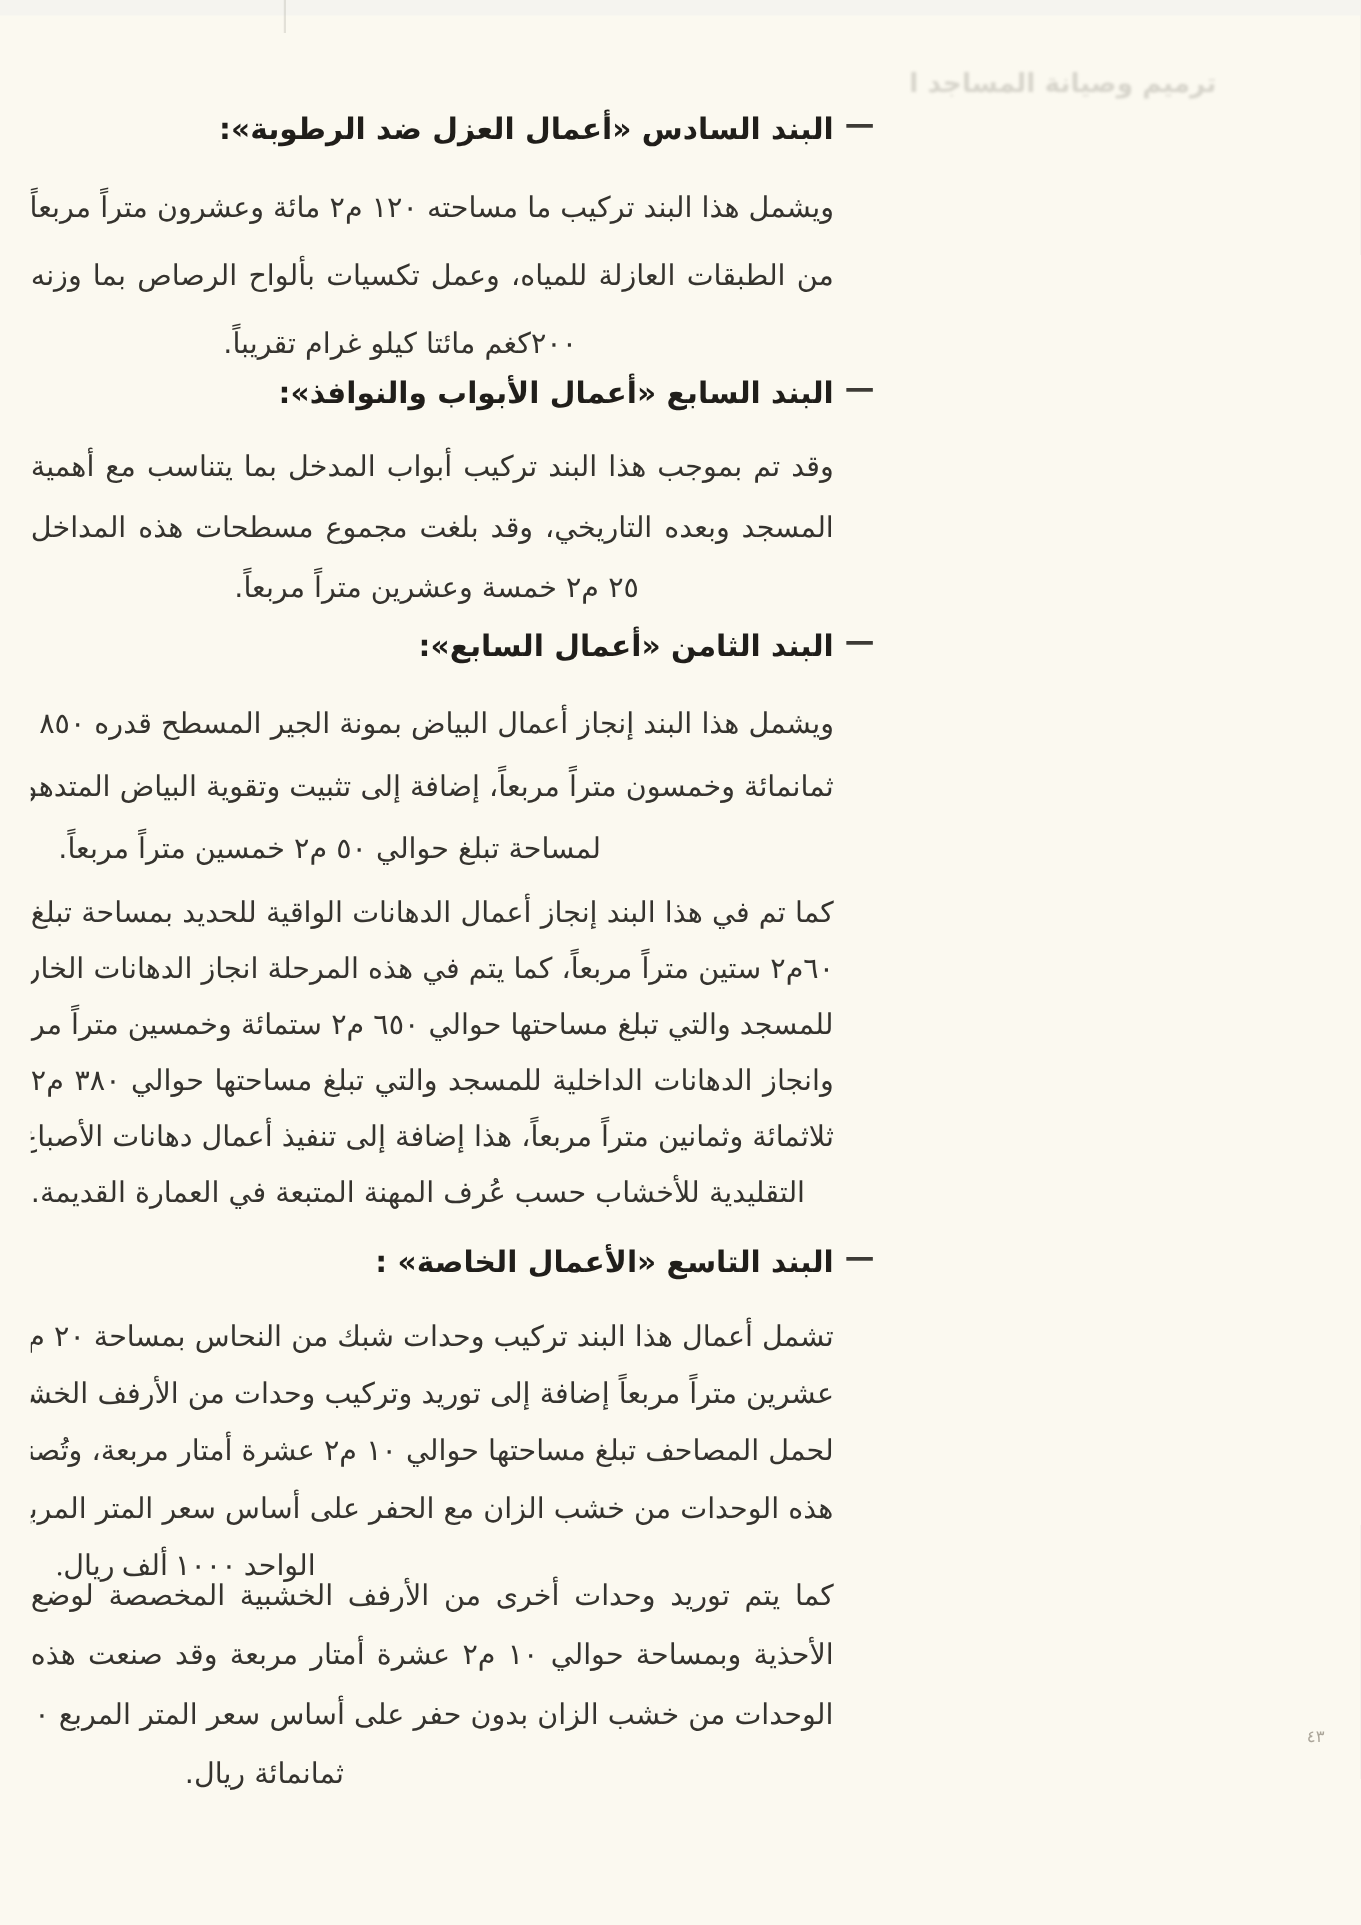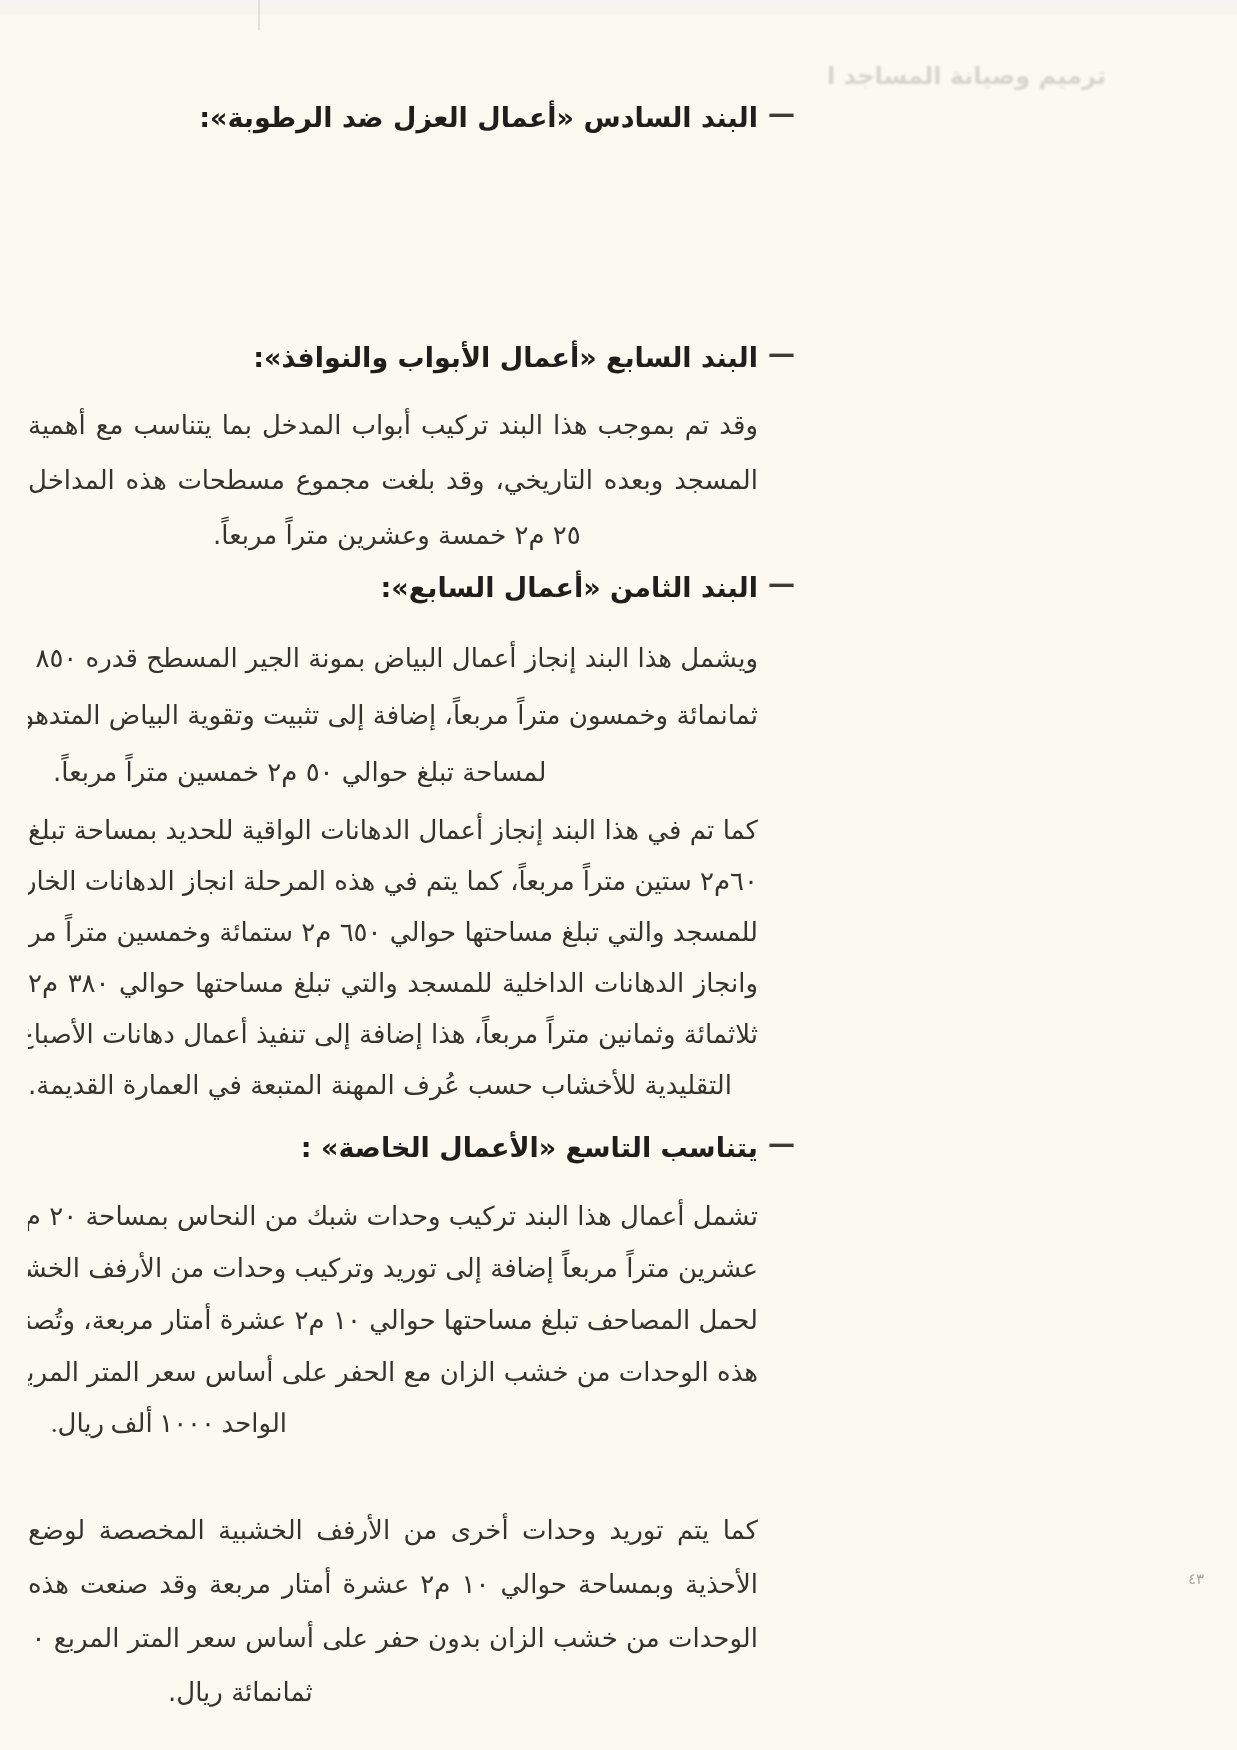--- a/index.html
+++ b/index.html
@@ -95,20 +95,25 @@
 
   <div class="ghost">ترميم وصيانة المساجد الأثرية</div>
 
   <div class="doc">
 
     <div class="heading-row" style="top:2px">
       <span class="dash">—</span>
       <span>البند السادس «أعمال العزل ضد الرطوبة»:</span>
     </div>
 
+    <div class="para" style="top:62px">
+      <div class="line lh62">ويشمل هذا البند تركيب ما مساحته ١٢٠ م٢ مائة وعشرون متراً مربعاً</div>
+      <div class="line lh62">من الطبقات العازلة للمياه، وعمل تكسيات بألواح الرصاص بما وزنه</div>
+      <div class="line lh62 line-short pl175">٢٠٠كغم مائتا كيلو غرام تقريباً.</div>
+    </div>
 
     <div class="heading-row" style="top:242px">
       <span class="dash">—</span>
       <span>البند السابع «أعمال الأبواب والنوافذ»:</span>
     </div>
 
     <div class="para" style="top:302px">
       <div class="line lh55">وقد تم بموجب هذا البند تركيب أبواب المدخل بما يتناسب مع أهمية</div>
       <div class="line lh55">المسجد وبعده التاريخي، وقد بلغت مجموع مسطحات هذه المداخل</div>
       <div class="line lh55 line-short pl185">٢٥ م٢ خمسة وعشرين متراً مربعاً.</div>
@@ -129,32 +134,32 @@
       <div class="line lh51">كما تم في هذا البند إنجاز أعمال الدهانات الواقية للحديد بمساحة تبلغ</div>
       <div class="line lh51">٦٠م٢ ستين متراً مربعاً، كما يتم في هذه المرحلة انجاز الدهانات الخارجية</div>
       <div class="line lh51">للمسجد والتي تبلغ مساحتها حوالي ٦٥٠ م٢ ستمائة وخمسين متراً مربعاً،</div>
       <div class="line lh51">وانجاز الدهانات الداخلية للمسجد والتي تبلغ مساحتها حوالي ٣٨٠ م٢</div>
       <div class="line lh51">ثلاثمائة وثمانين متراً مربعاً، هذا إضافة إلى تنفيذ أعمال دهانات الأصباغ</div>
       <div class="line lh51 line-short pl0">التقليدية للأخشاب حسب عُرف المهنة المتبعة في العمارة القديمة.</div>
     </div>
 
     <div class="heading-row" style="top:1032px">
       <span class="dash">—</span>
-      <span>يتناسب التاسع «الأعمال الخاصة» :</span>
+      <span>البند التاسع «الأعمال الخاصة» :</span>
     </div>
 
     <div class="para" style="top:1094px">
       <div class="line lh52">تشمل أعمال هذا البند تركيب وحدات شبك من النحاس بمساحة ٢٠ م٢</div>
       <div class="line lh52">عشرين متراً مربعاً إضافة إلى توريد وتركيب وحدات من الأرفف الخشبية</div>
       <div class="line lh52">لحمل المصاحف تبلغ مساحتها حوالي ١٠ م٢ عشرة أمتار مربعة، وتُصنع</div>
       <div class="line lh52">هذه الوحدات من خشب الزان مع الحفر على أساس سعر المتر المربع</div>
       <div class="line lh52 line-short pl23">الواحد ١٠٠٠ ألف ريال.</div>
     </div>
 
-    <div class="para" style="top:1407px">
+    <div class="para" style="top:1328px">
       <div class="line lh54">كما يتم توريد وحدات أخرى من الأرفف الخشبية المخصصة لوضع</div>
       <div class="line lh54">الأحذية وبمساحة حوالي ١٠ م٢ عشرة أمتار مربعة وقد صنعت هذه</div>
       <div class="line lh54">الوحدات من خشب الزان بدون حفر على أساس سعر المتر المربع ٨٠٠</div>
       <div class="line lh54 line-short pl140">ثمانمائة ريال.</div>
     </div>
 
   </div>
 
   <div class="pagenum">٤٣</div>
 

